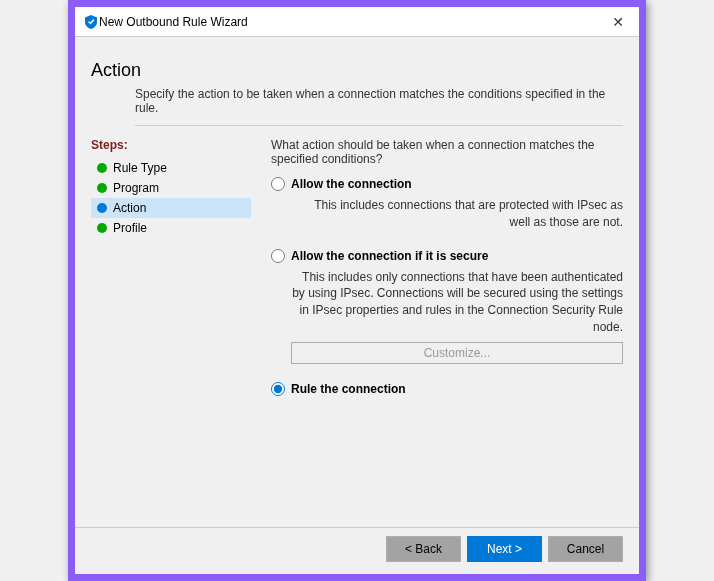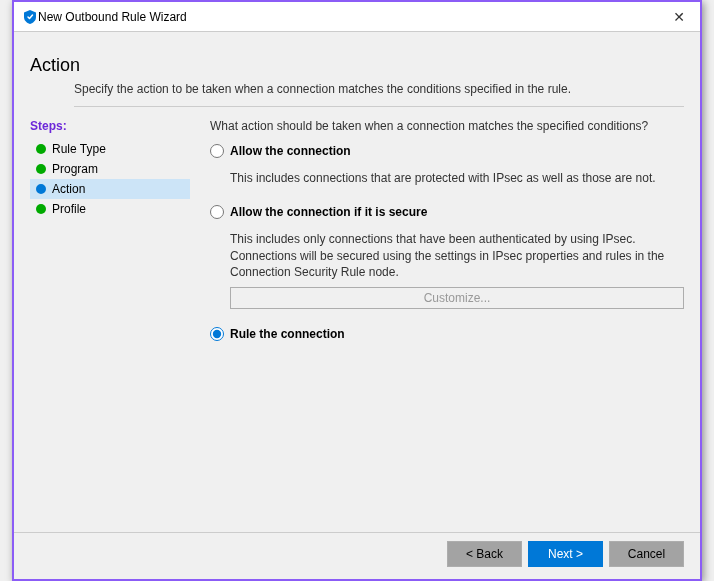--- a/index.html
+++ b/index.html
@@ -6,24 +6,24 @@
     body {
       font-family: 'Segoe UI', Arial, sans-serif;
       font-size: 13px;
       background: #f0f0f0;
       display: flex;
       align-items: center;
       justify-content: center;
       min-height: 100vh;
     }
     .window {
-      width: 690px;
+      width: 578px;
       height: 581px;
       background: #f0f0f0;
-      border: 2px solid #8b5cf6;
+      border: 7px solid #8b5cf6;
       box-shadow: 2px 2px 8px rgba(0,0,0,0.4);
       display: flex;
       flex-direction: column;
     }
     .title-bar {
       background: #fff;
       height: 30px;
       display: flex;
       align-items: center;
       padding: 0 8px;
@@ -73,21 +73,21 @@
     }
     .sidebar {
       width: 170px;
       flex-shrink: 0;
       padding-right: 10px;
     }
     .sidebar-steps-label {
       font-weight: 700;
       font-size: 12px;
       margin-bottom: 6px;
-      color: #6d28d9;
+      color: #7f1d1d;
     }
     .sidebar-item {
       display: flex;
       align-items: center;
       padding: 3px 6px;
       font-size: 12px;
       color: #000;
       cursor: pointer;
     }
     .sidebar-item.active {
@@ -137,22 +137,23 @@
     .radio-label {
       font-size: 12px;
       font-weight: 600;
       color: #000;
       cursor: pointer;
     }
     .radio-desc {
       margin-left: 20px;
       font-size: 12px;
       color: #333;
-      margin-top: 12px;
+      margin-top: 6px;
       line-height: 1.4;
+      text-align: right;
     }
     .customize-btn {
       margin-left: 20px;
       margin-top: 6px;
       background: #f0f0f0;
       border: 1px solid #adadad;
       padding: 3px 10px;
       font-size: 12px;
       color: #999;
       cursor: not-allowed;

